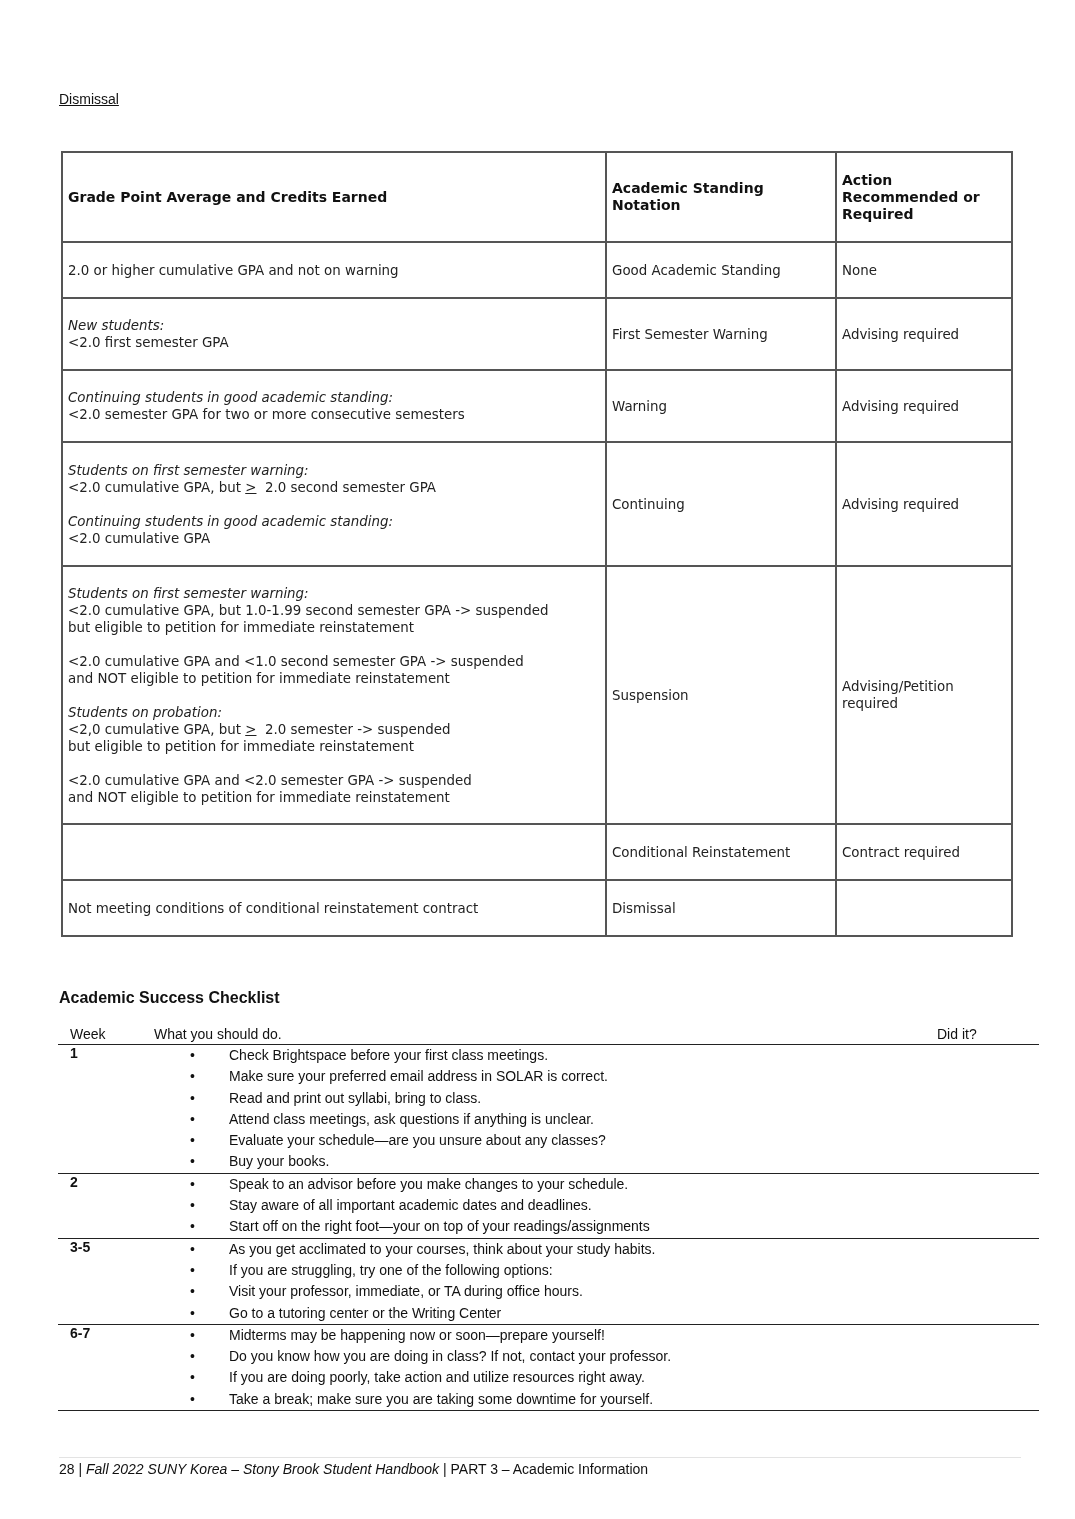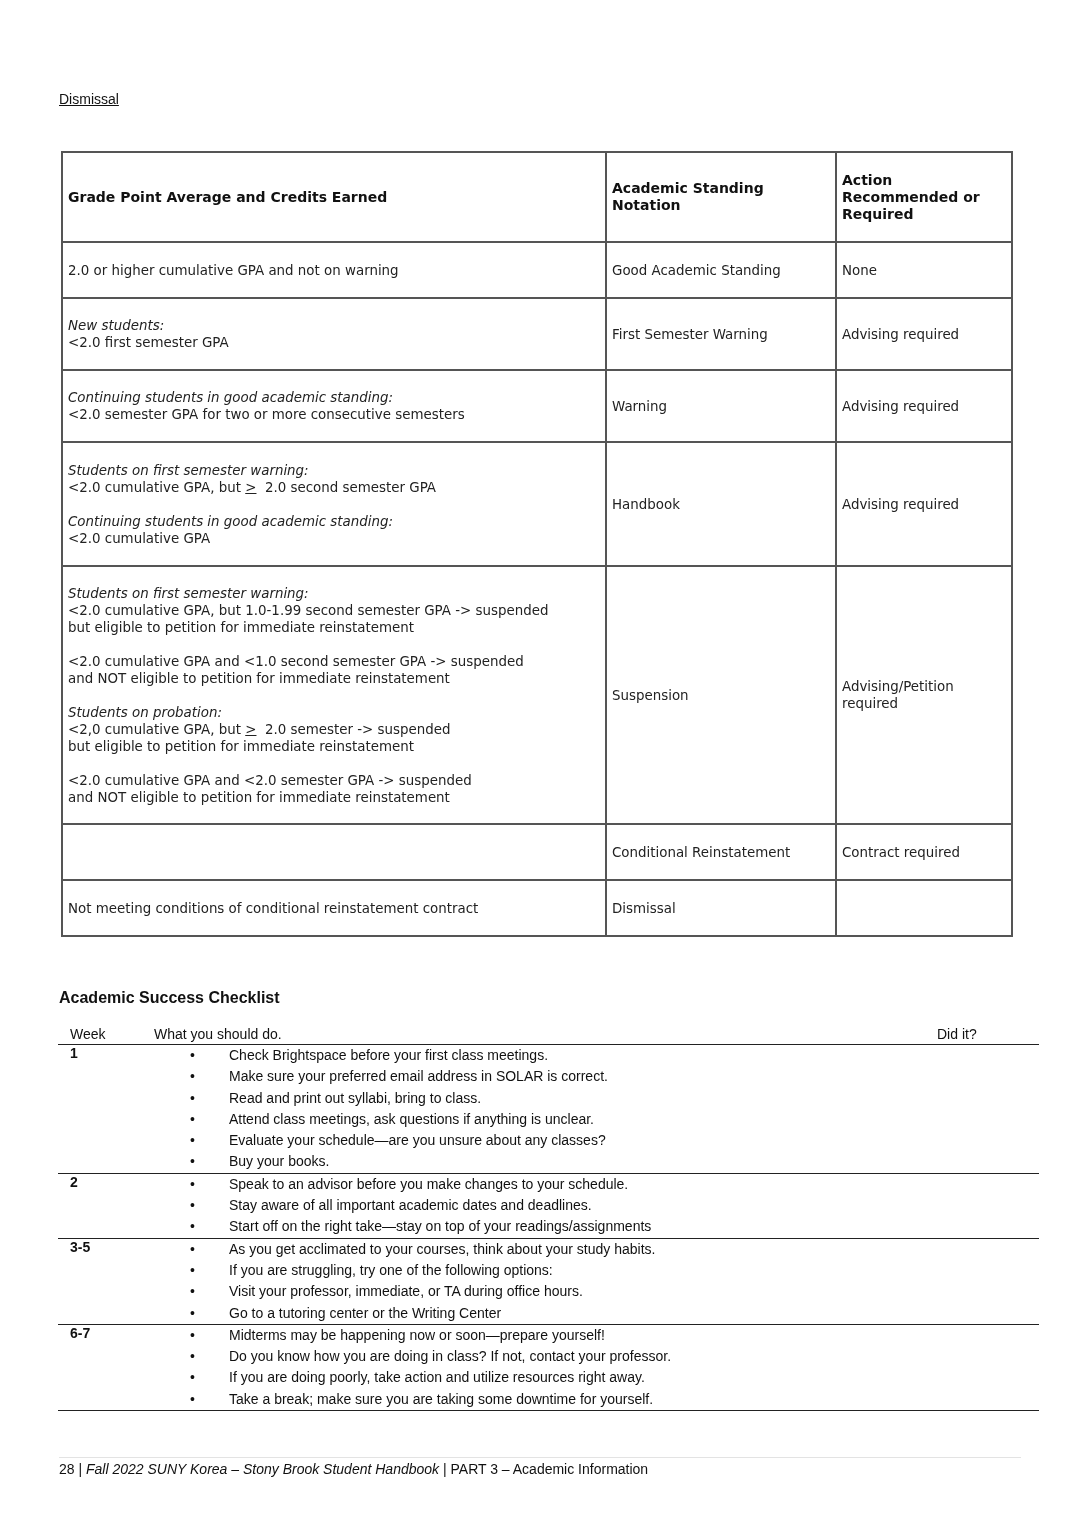--- a/index.html
+++ b/index.html
@@ -83,21 +83,21 @@
       <td>Advising required</td>
     </tr>
     <tr class="r4">
       <td>
         <span class="it block">Students on first semester warning:</span>
         <span class="block"><span>&lt;2.0 cumulative GPA, but </span><span class="ge">&gt;</span><span style="white-space:pre">  2.0 second semester GPA</span></span>
         <span class="gap"></span>
         <span class="it block">Continuing students in good academic standing:</span>
         <span class="block">&lt;2.0 cumulative GPA</span>
       </td>
-      <td>Handbook</td>
+      <td>Continuing</td>
       <td>Advising required</td>
     </tr>
     <tr class="r5">
       <td>
         <span class="it block">Students on first semester warning:</span>
         <span class="block">&lt;2.0 cumulative GPA, but 1.0-1.99 second semester GPA -&gt; suspended</span>
         <span class="block">but eligible to petition for immediate reinstatement</span>
         <span class="gap"></span>
         <span class="block">&lt;2.0 cumulative GPA and &lt;1.0 second semester GPA -&gt; suspended</span>
         <span class="block">and NOT eligible to petition for immediate reinstatement</span>
@@ -149,21 +149,21 @@
           </ul>
         </td>
         <td></td>
       </tr>
       <tr class="group">
         <td class="wk">2</td>
         <td>
           <ul>
             <li><span class="bullet">•</span><span>Speak to an advisor before you make changes to your schedule.</span></li>
             <li><span class="bullet">•</span><span>Stay aware of all important academic dates and deadlines.</span></li>
-            <li><span class="bullet">•</span><span>Start off on the right take—stay on top of your readings/assignments</span></li>
+            <li><span class="bullet">•</span><span>Start off on the right foot—your on top of your readings/assignments</span></li>
           </ul>
         </td>
         <td></td>
       </tr>
       <tr class="group">
         <td class="wk">3-5</td>
         <td>
           <ul>
             <li><span class="bullet">•</span><span>As you get acclimated to your courses, think about your study habits.</span></li>
             <li><span class="bullet">•</span><span>If you are struggling, try one of the following options:</span></li>

